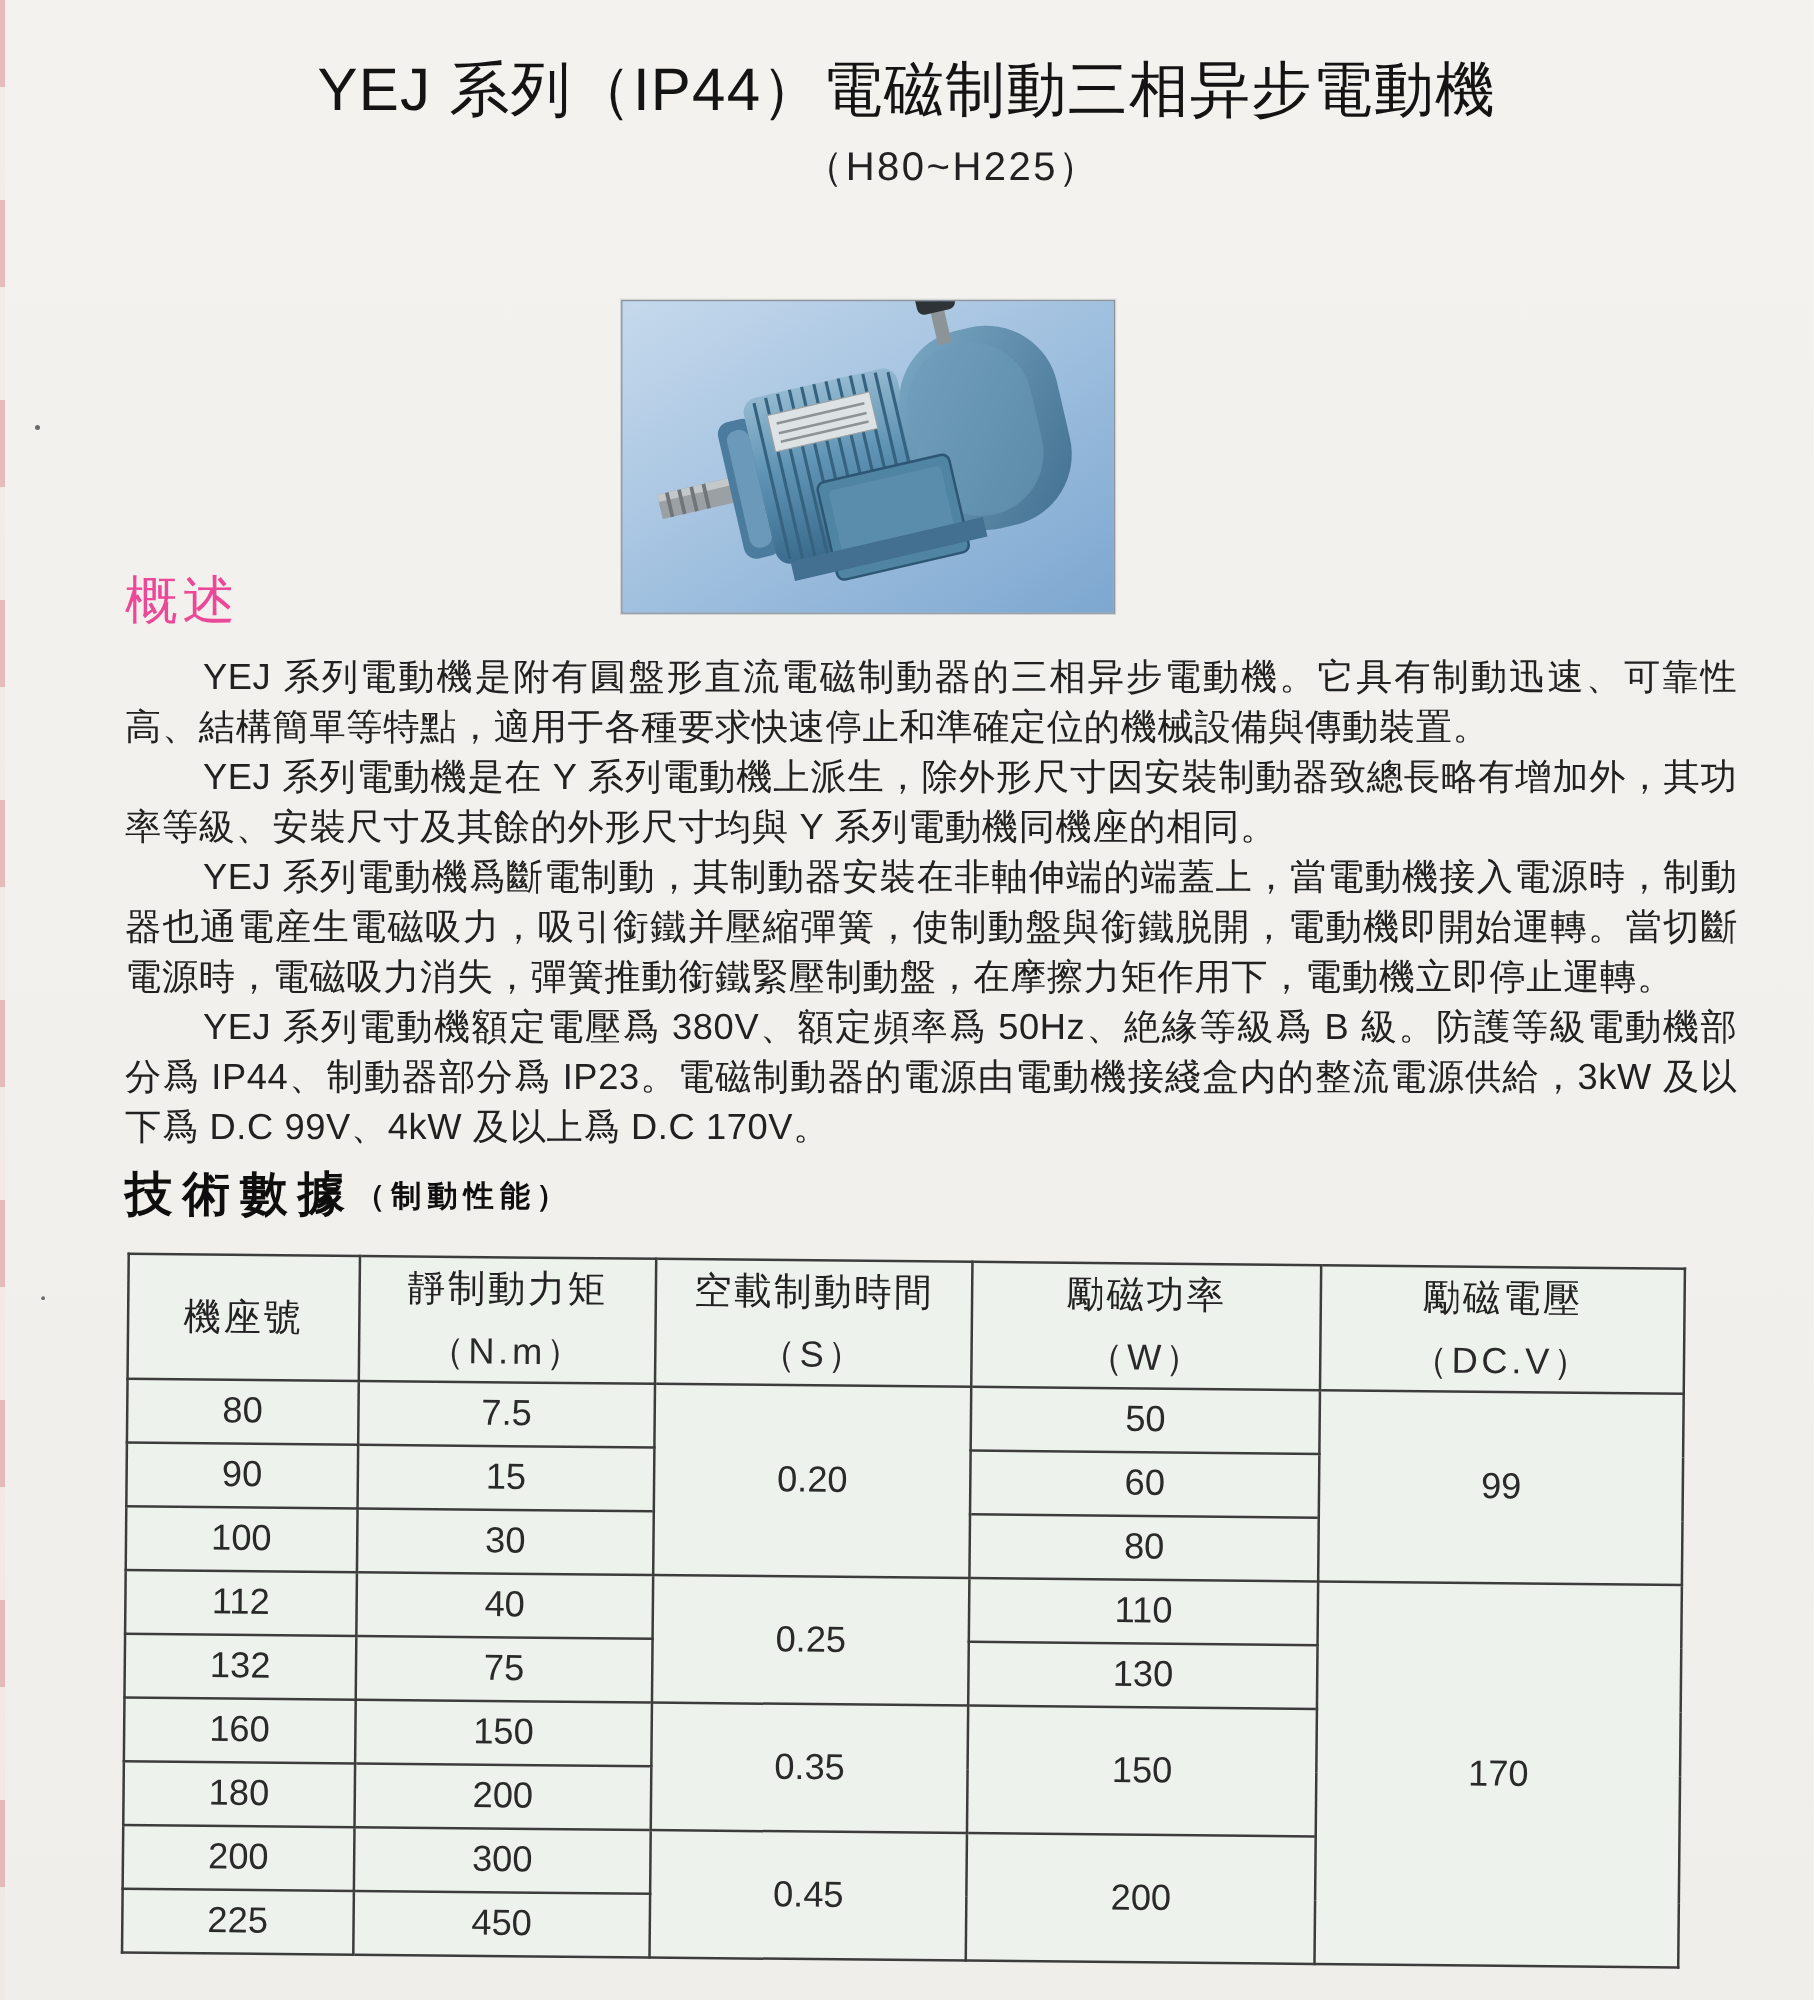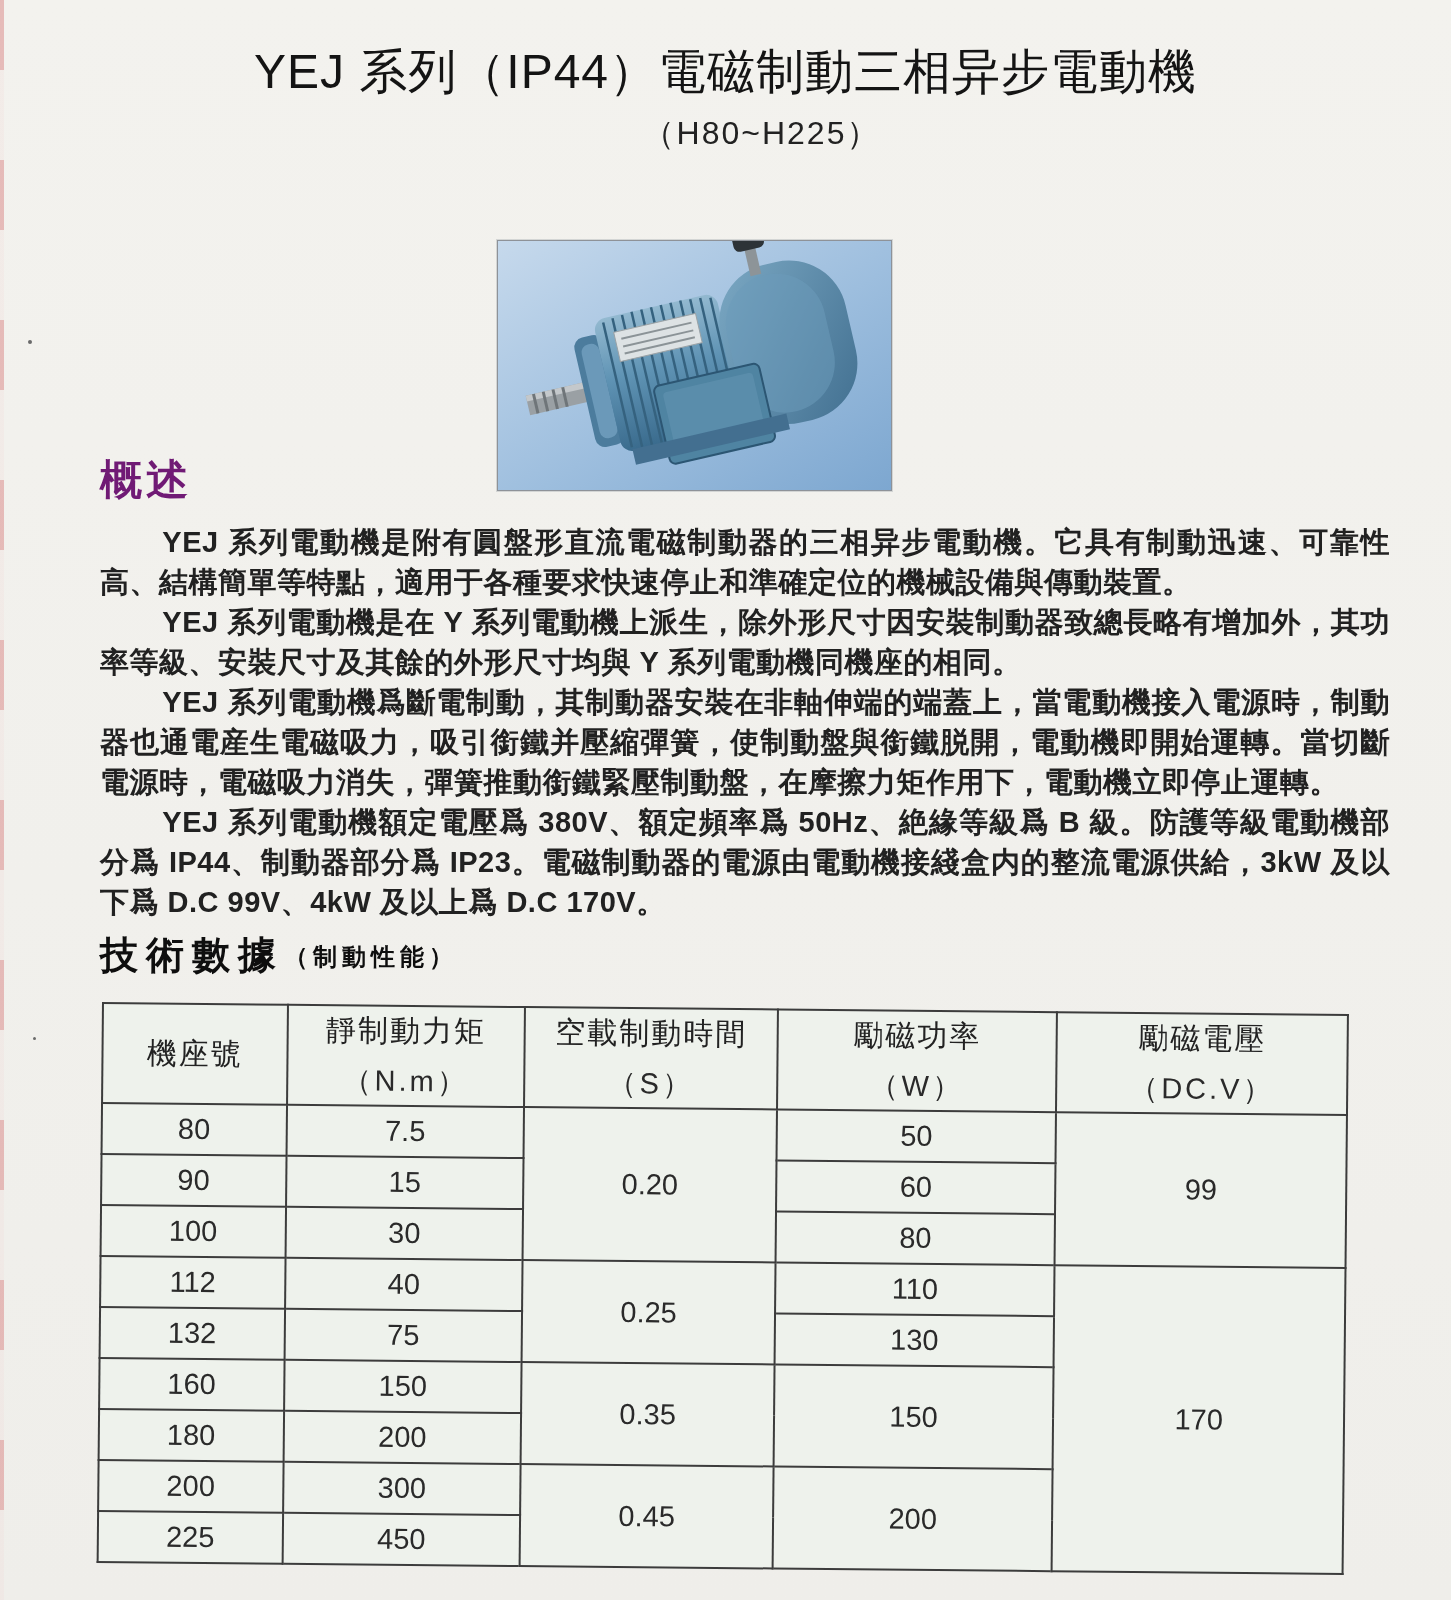--- a/index.html
+++ b/index.html
@@ -29,28 +29,28 @@
 
   .photo{
     position:absolute;left:497px;top:240px;width:393px;height:249px;
     border:1px solid #8e9298;box-shadow:0 0 0 1px rgba(120,130,140,.25);
     background:#aac7e3;
   }
   .photo svg{display:block;}
 
   .overview-heading{
     position:absolute;left:100px;top:452px;
-    font-size:42px;font-weight:bold;color:#701a75;letter-spacing:4px;
+    font-size:42px;font-weight:normal;color:#ec4899;letter-spacing:4px;
   }
   .body-text{
     position:absolute;left:100px;top:522px;width:1290px;
     font-size:29px;line-height:40px;text-align:justify;color:#212121;
     letter-spacing:.5px;
   }
-  .body-text p{margin:0;text-indent:2.15em;font-weight:bold;}
+  .body-text p{margin:0;text-indent:2.15em;}
 
   .tech-heading{
     position:absolute;left:100px;top:930px;color:#0e0e0e;font-weight:bold;
     white-space:nowrap;
   }
   .tech-heading .main{font-size:38px;letter-spacing:8px;margin-top:40px;}
   .tech-heading .paren{font-size:24px;letter-spacing:5px;position:relative;top:-3px;}
 
   .table-wrap{
     position:absolute;left:102px;top:1002px;width:1247px;

